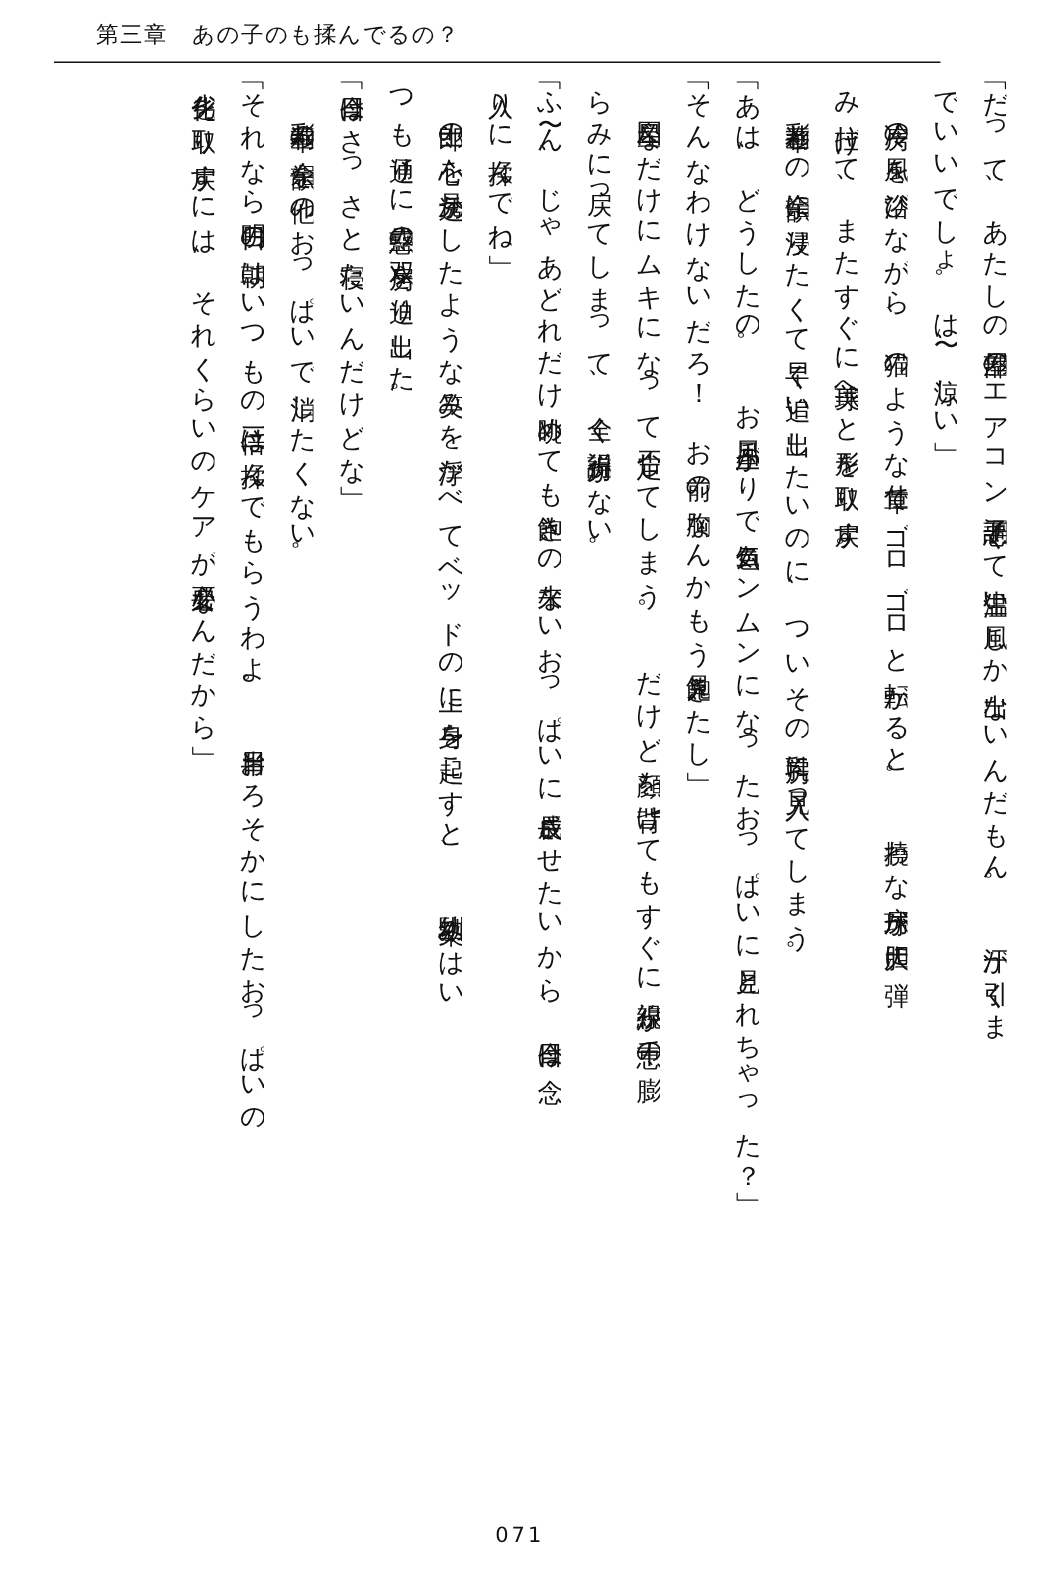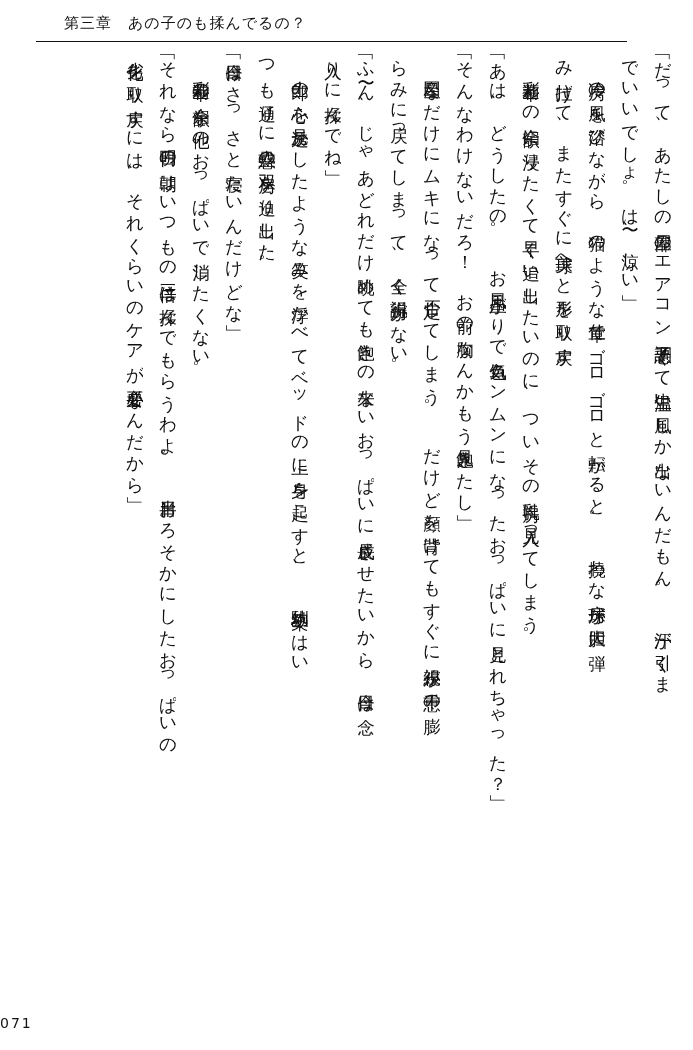--- a/index.html
+++ b/index.html
@@ -82,21 +82,21 @@
 
   
   .ind-0 { padding-top: 0px; }
 
   
   .footer {
     position: absolute;
     bottom: 18px;
     left: 0;
     width: 693px;
-    text-align: left;
+    text-align: center;
   }
   .folio {
     font-size: 14px;
     letter-spacing: 2px;
     color: #111;
     font-family: "DejaVu Sans", "Liberation Sans", sans-serif;
   }
 </style>
 </head>
 <body>

